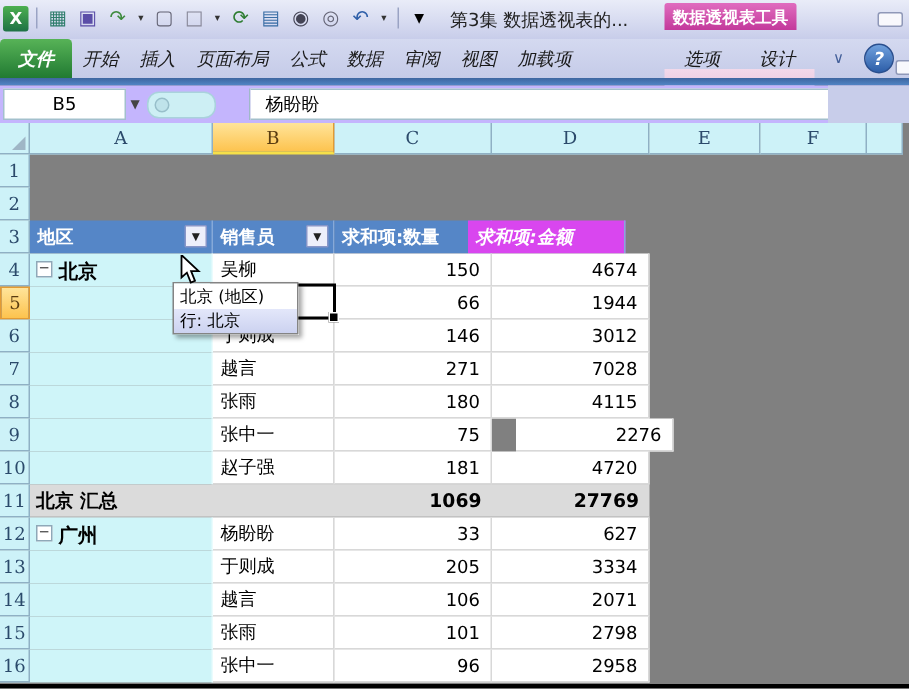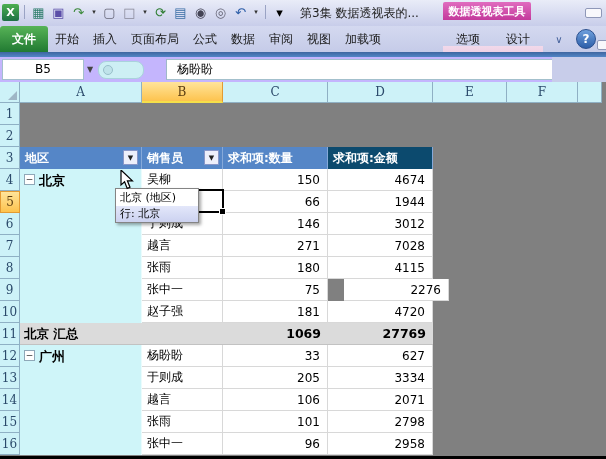--- a/index.html
+++ b/index.html
@@ -17,21 +17,21 @@
   #excel-logo{background:linear-gradient(#4caf50,#1e7145);color:#fff;font-weight:bold;font-size:11px;}
   #win-title{position:absolute;left:300px;top:5px;font-size:12px;color:#222;white-space:nowrap;}
   #ctx-head{position:absolute;left:443px;top:2px;width:88px;height:18px;
             background:linear-gradient(#e06cbf,#c3399b);color:#fff;font-size:11px;font-weight:bold;
             display:flex;align-items:center;justify-content:center;border-radius:2px 2px 0 0;}
   #ctx-body{position:absolute;left:443px;top:20px;width:100px;height:32px;
             background:linear-gradient(#f2d9ea,#e0b3d2);}
   .win-btn{position:absolute;background:#f8f8fc;border:1px solid #8f98b8;border-radius:2px;}
   
   #tabrow{position:absolute;left:0;top:26px;width:606px;height:26px;
-          background:linear-gradient(#d4d9f0,#c5cbe8);}
+          background:linear-gradient(#d4d9f0,#c5cbe8);font-style:italic;}
   #tabs{position:absolute;left:0;top:0;height:26px;display:flex;}
   .tab{height:26px;display:flex;align-items:center;padding:0 7px;font-size:12px;color:#1a1a1a;white-space:nowrap;}
   .tab-file{background:linear-gradient(#57b357,#217a32);color:#fff;font-weight:bold;
             border-radius:3px 3px 0 0;padding:0 12px;}
   #ctx-tabs{position:absolute;left:443px;top:0;width:100px;height:26px;display:flex;justify-content:space-around;}
   #ribbon-right{position:absolute;right:10px;top:3px;display:flex;gap:8px;align-items:center;}
   #min-ribbon{width:18px;height:18px;font-size:10px;color:#44609a;display:flex;align-items:center;justify-content:center;}
   #help-btn{width:18px;height:18px;border-radius:50%;background:linear-gradient(#6fa0dd,#2d5ea8);
             color:#fff;font-size:12px;font-weight:bold;display:flex;align-items:center;justify-content:center;
             border:1px solid #2a4f8e;}
@@ -188,21 +188,21 @@
       <div class="rowhdr" style="left: 0px; top: 219px; width: 20px; height: 22px;">10</div>
       <div class="rowhdr" style="left: 0px; top: 241px; width: 20px; height: 22px;">11</div>
       <div class="rowhdr" style="left: 0px; top: 263px; width: 20px; height: 22px;">12</div>
       <div class="rowhdr" style="left: 0px; top: 285px; width: 20px; height: 22px;">13</div>
       <div class="rowhdr" style="left: 0px; top: 307px; width: 20px; height: 22px;">14</div>
       <div class="rowhdr" style="left: 0px; top: 329px; width: 20px; height: 22px;">15</div>
       <div class="rowhdr" style="left: 0px; top: 351px; width: 20px; height: 22px;">16</div>
       <div class="pvh" style="left: 20px; top: 65px; width: 122px; height: 22px; background: rgb(85, 134, 199);">地区</div>
       <div class="pvh" style="left: 142px; top: 65px; width: 81px; height: 22px; background: rgb(85, 134, 199);">销售员</div>
       <div class="pvh" style="left: 223px; top: 65px; width: 105px; height: 22px; background: rgb(85, 134, 199);">求和项:数量</div>
-      <div class="pvh" style="left: 328px; top: 65px; width: 105px; height: 22px; background: #0c4a6e;">求和项:金额</div>
+      <div class="pvh" style="left: 312px; top: 65px; width: 105px; height: 22px; background: #d946ef; font-style: italic;">求和项:金额</div>
       <div class="filter-btn" style="left: 123px; top: 68px;">▼</div>
       <div class="filter-btn" style="left: 204px; top: 68px;">▼</div>
       <div class="cellA" style="left: 20px; top: 87px; width: 122px; height: 22px; background: rgb(207, 245, 249);">
         <div class="collapse-btn" style="position: absolute; left: 4px; top: 5px;">−</div>
         <div class="region-label" style="position: absolute; left: 19px; top: 3px;">北京</div>
       </div>
       <div class="cellW name-cell" style="left: 142px; top: 87px; width: 81px; height: 22px;">吴柳</div>
       <div class="cellW num-cell" style="left: 223px; top: 87px; width: 105px; height: 22px;">150</div>
       <div class="cellW num-cell" style="left: 328px; top: 87px; width: 105px; height: 22px;">4674</div>
       <div class="cellA" style="left: 20px; top: 109px; width: 122px; height: 22px; background: rgb(207, 245, 249);"></div>

